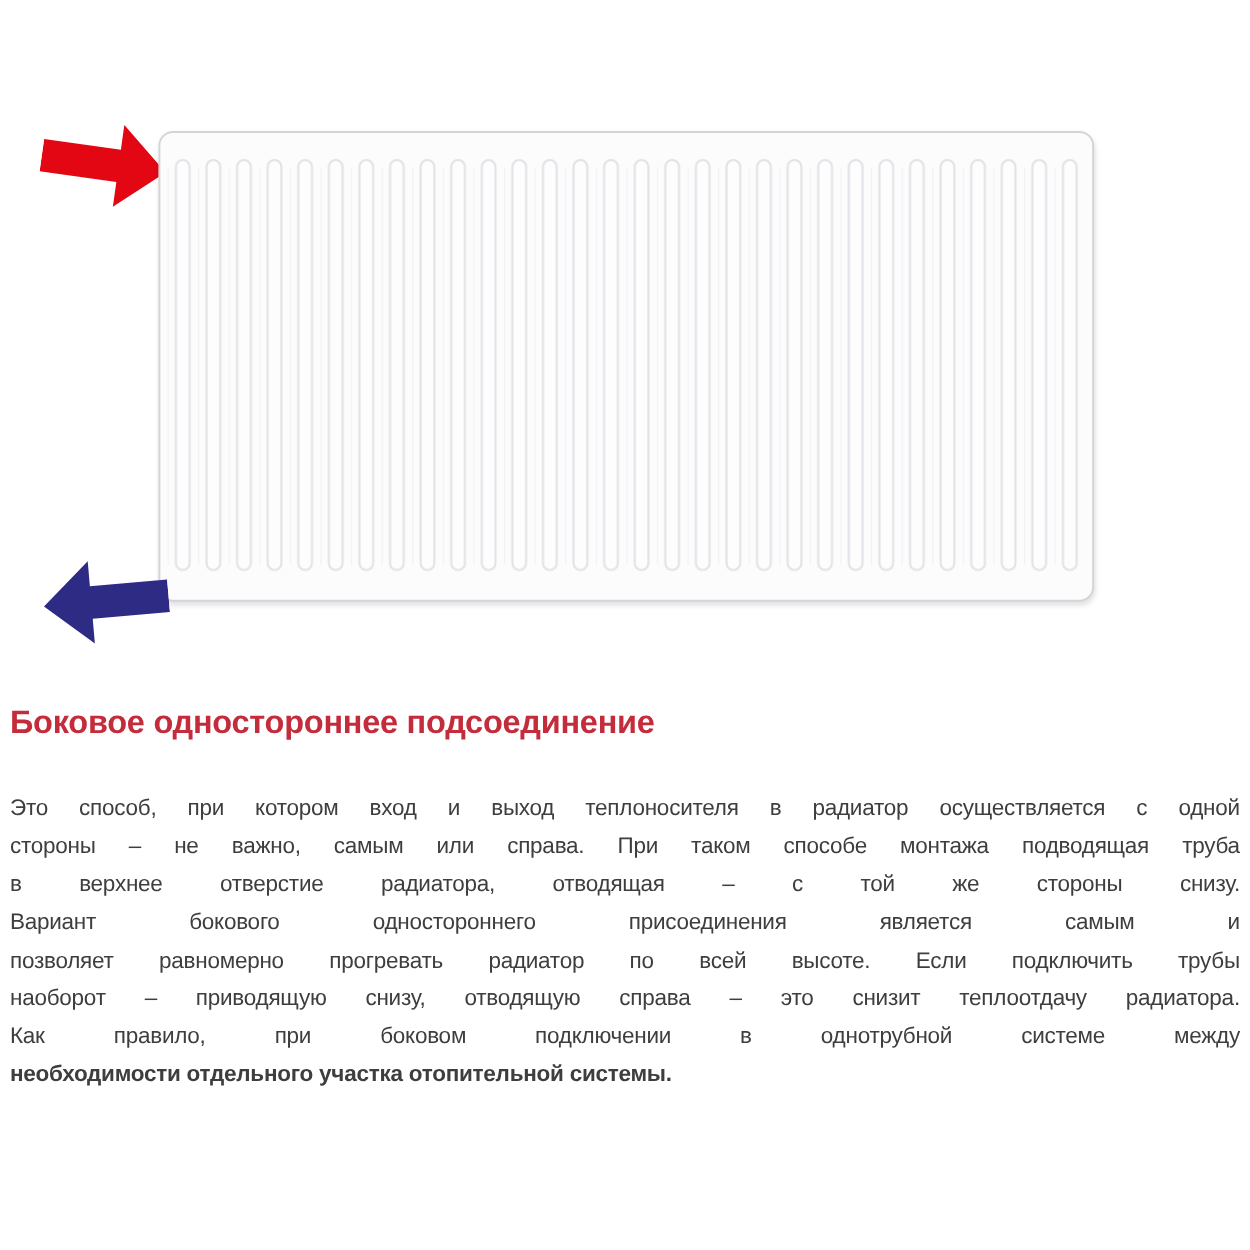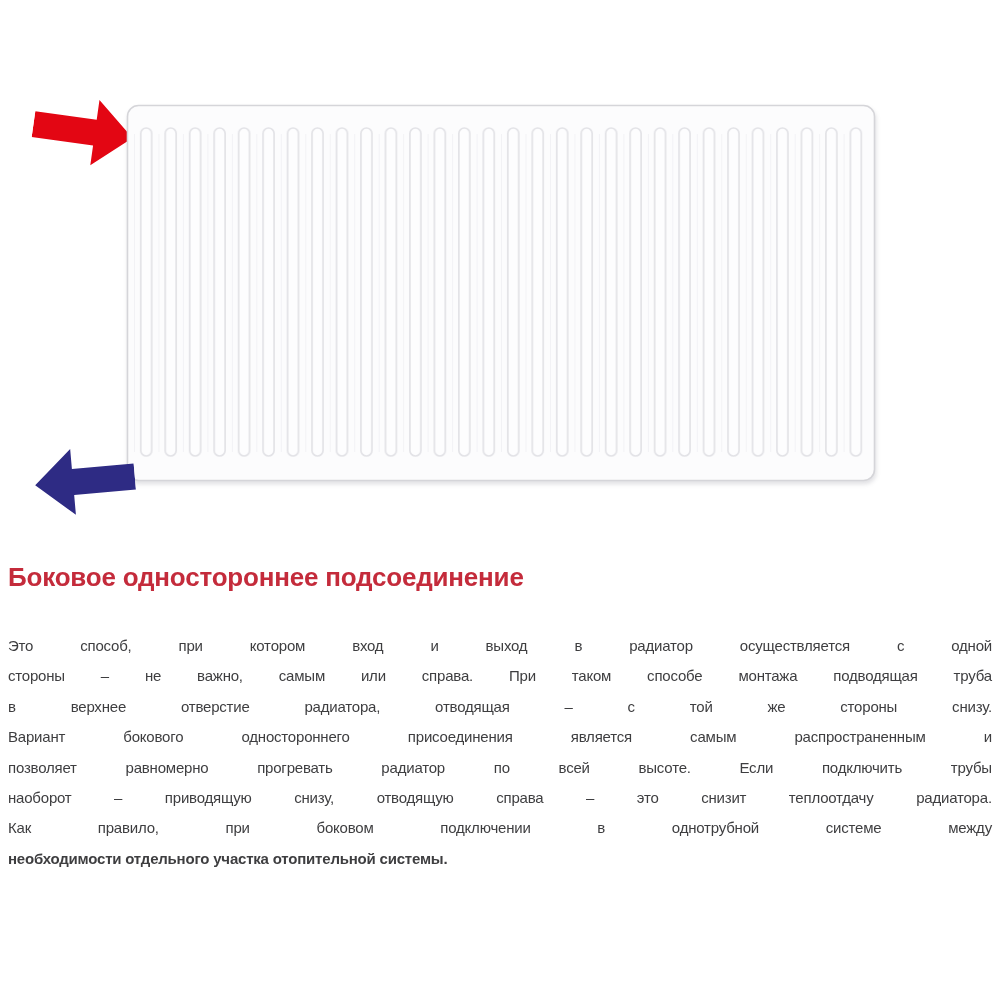--- a/index.html
+++ b/index.html
@@ -21,21 +21,21 @@
   .arrow-out{left:33px;top:446px;transform:rotate(-5deg);}
 
   
   .heading{
     position:absolute;left:8px;top:562px;margin:0;
     font-size:26px;font-weight:700;letter-spacing:-0.2px;
     white-space:nowrap;
   }
   .body-text{
     position:absolute;left:8px;right:8px;top:631px;
-    font-size:15px;line-height:30.4px;letter-spacing:-0.2px;
+    font-size:18px;line-height:30.4px;letter-spacing:-0.2px;
   }
   .pline{height:30.4px;white-space:nowrap;overflow:visible;}
   .pline.flex{display:flex;justify-content:space-between;}
   .pline .w{white-space:pre;}
   .pline.spread{word-spacing:13px;}
   .pline.last{word-spacing:normal;font-weight:bold;}
 </style>
 </head>
 <body>
 
@@ -64,20 +64,21 @@
 
   <div class="body-text" id="paragraph" style="color: rgb(62, 62, 64);">
       <div class="pline flex">
         <span class="w">Это</span>
         <span class="w">способ,</span>
         <span class="w">при</span>
         <span class="w">котором</span>
         <span class="w">вход</span>
         <span class="w">и</span>
         <span class="w">выход</span>
+        <span class="w">теплоносителя</span>
         <span class="w">в</span>
         <span class="w">радиатор</span>
         <span class="w">осуществляется</span>
         <span class="w">с</span>
         <span class="w">одной</span>
       </div>
       <div class="pline flex">
         <span class="w">стороны</span>
         <span class="w">–</span>
         <span class="w">не</span>
@@ -105,21 +106,20 @@
         <span class="w">стороны</span>
         <span class="w">снизу.</span>
       </div>
       <div class="pline flex">
         <span class="w">Вариант</span>
         <span class="w">бокового</span>
         <span class="w">одностороннего</span>
         <span class="w">присоединения</span>
         <span class="w">является</span>
         <span class="w">самым</span>
-        <span class="w">распространенным</span>
         <span class="w">и</span>
       </div>
       <div class="pline flex">
         <span class="w">позволяет</span>
         <span class="w">равномерно</span>
         <span class="w">прогревать</span>
         <span class="w">радиатор</span>
         <span class="w">по</span>
         <span class="w">всей</span>
         <span class="w">высоте.</span>

